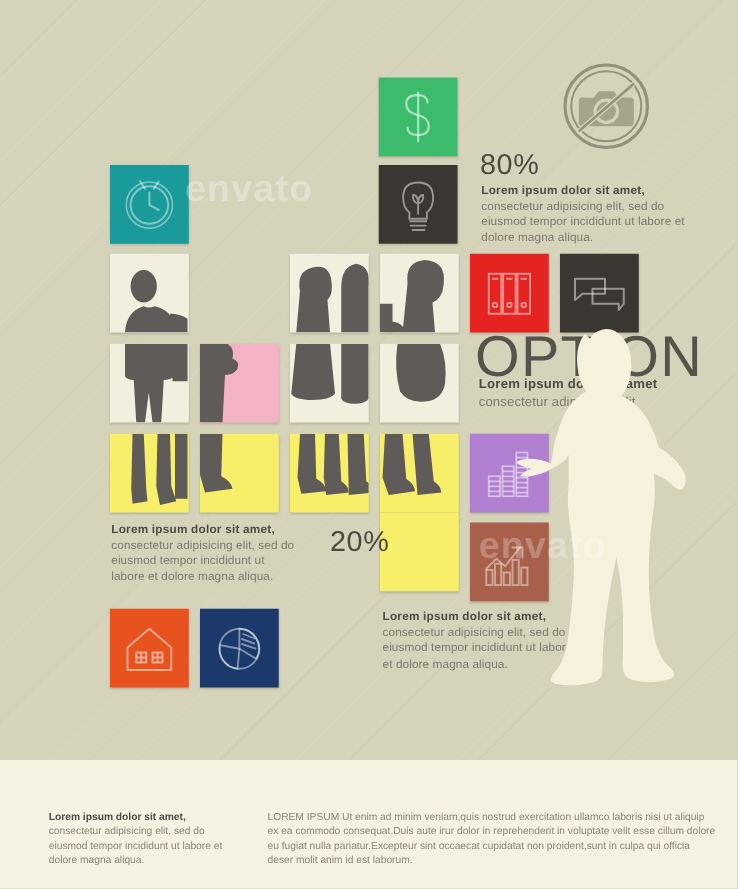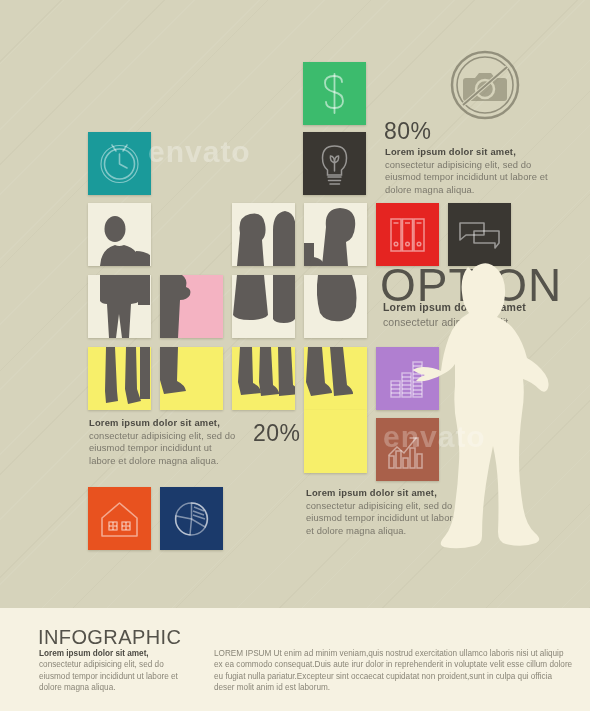--- a/index.html
+++ b/index.html
@@ -318,21 +318,21 @@
     <b>Lorem ipsum dolor sit amet,</b>
     <span>consectetur adipisicing elit, sed do eiusmod tempor incididunt ut labore et dolore magna aliqua.</span>
   </div>
 
   <div class="option-word" style="left:380px;top:262px;">OPTION</div>
   <div class="para" style="left:383px;top:300px;width:185px;font-size:10.5px;line-height:15px;">
     <b>Lorem ipsum dolor sit amet</b><br>
     <span>consectetur adipisicing elit</span>
   </div>
 
-  <div class="pct" style="left:253px;top:420px;">20%</div>
+  <div class="pct" style="left:264px;top:420px;">20%</div>
   <div class="para" style="left:89px;top:417px;width:152px;">
     <b>Lorem ipsum dolor sit amet,</b>
     <span>consectetur adipisicing elit, sed do eiusmod tempor incididunt ut labore et dolore magna aliqua.</span>
   </div>
 
   <div class="para" style="left:306px;top:487px;width:155px;">
     <b>Lorem ipsum dolor sit amet,</b>
     <span>consectetur adipisicing elit, sed do eiusmod tempor incididunt ut labore et dolore magna aliqua.</span>
   </div>
 
@@ -363,21 +363,20 @@
       <rect x="19" y="26" width="7" height="3" fill="#d6d3bb"></rect>
       <path d="M14 56 L58 18" stroke="#d6d3bb" stroke-width="4" fill="none"></path>
       <path d="M14 56 L58 18" stroke="#5d5a4a" stroke-width="2" fill="none"></path>
     </svg>
   </div>
 
   <div class="wm-envato" style="left:148px;top:135px;">envato</div>
   <div class="wm-envato" style="left:383px;top:420px;color:rgba(255,255,255,.26);">envato</div>
 
   <div class="footer">
-    <div class="footer-title">INFOGRAPHIC</div>
     <div class="footer-left">
       <b>Lorem ipsum dolor sit amet,</b>
       <span>consectetur adipisicing elit, sed do eiusmod tempor incididunt ut labore et dolore magna aliqua.</span>
     </div>
     <div class="footer-right">LOREM IPSUM Ut enim ad minim veniam,quis nostrud exercitation ullamco laboris nisi ut aliquip ex ea commodo consequat.Duis aute irur dolor in reprehenderit in voluptate velit esse cillum dolore eu fugiat nulla pariatur.Excepteur sint occaecat cupidatat non proident,sunt in culpa qui officia deser molit anim id est laborum.</div>
   </div>
 
 </div>
 
 </body></html>

